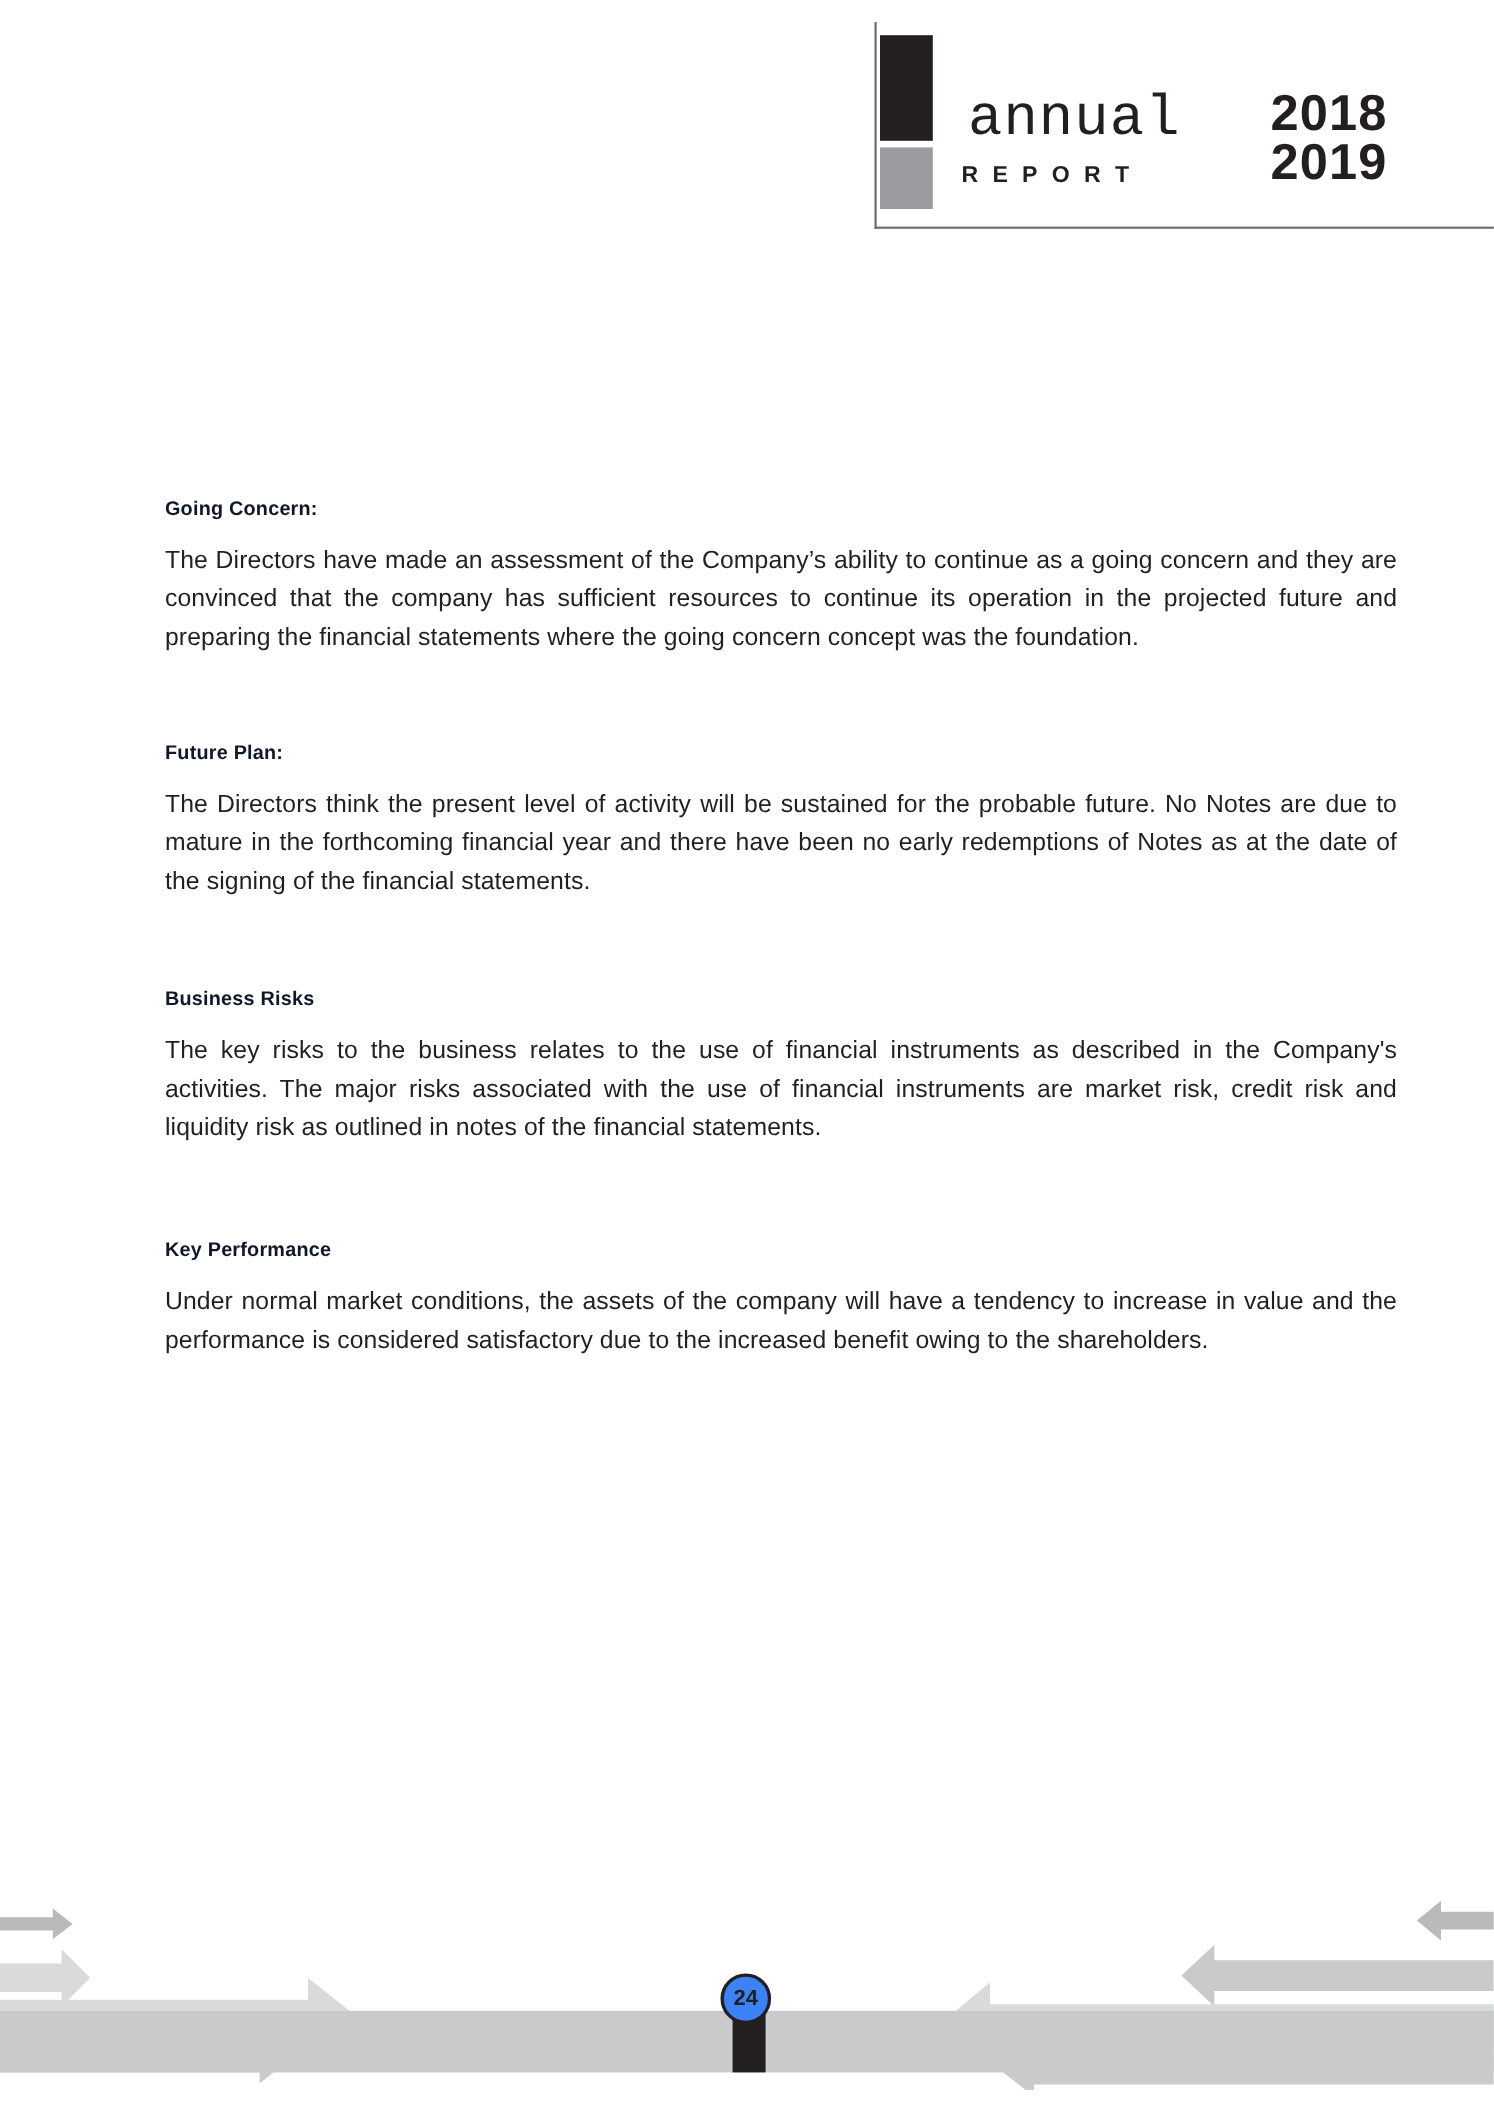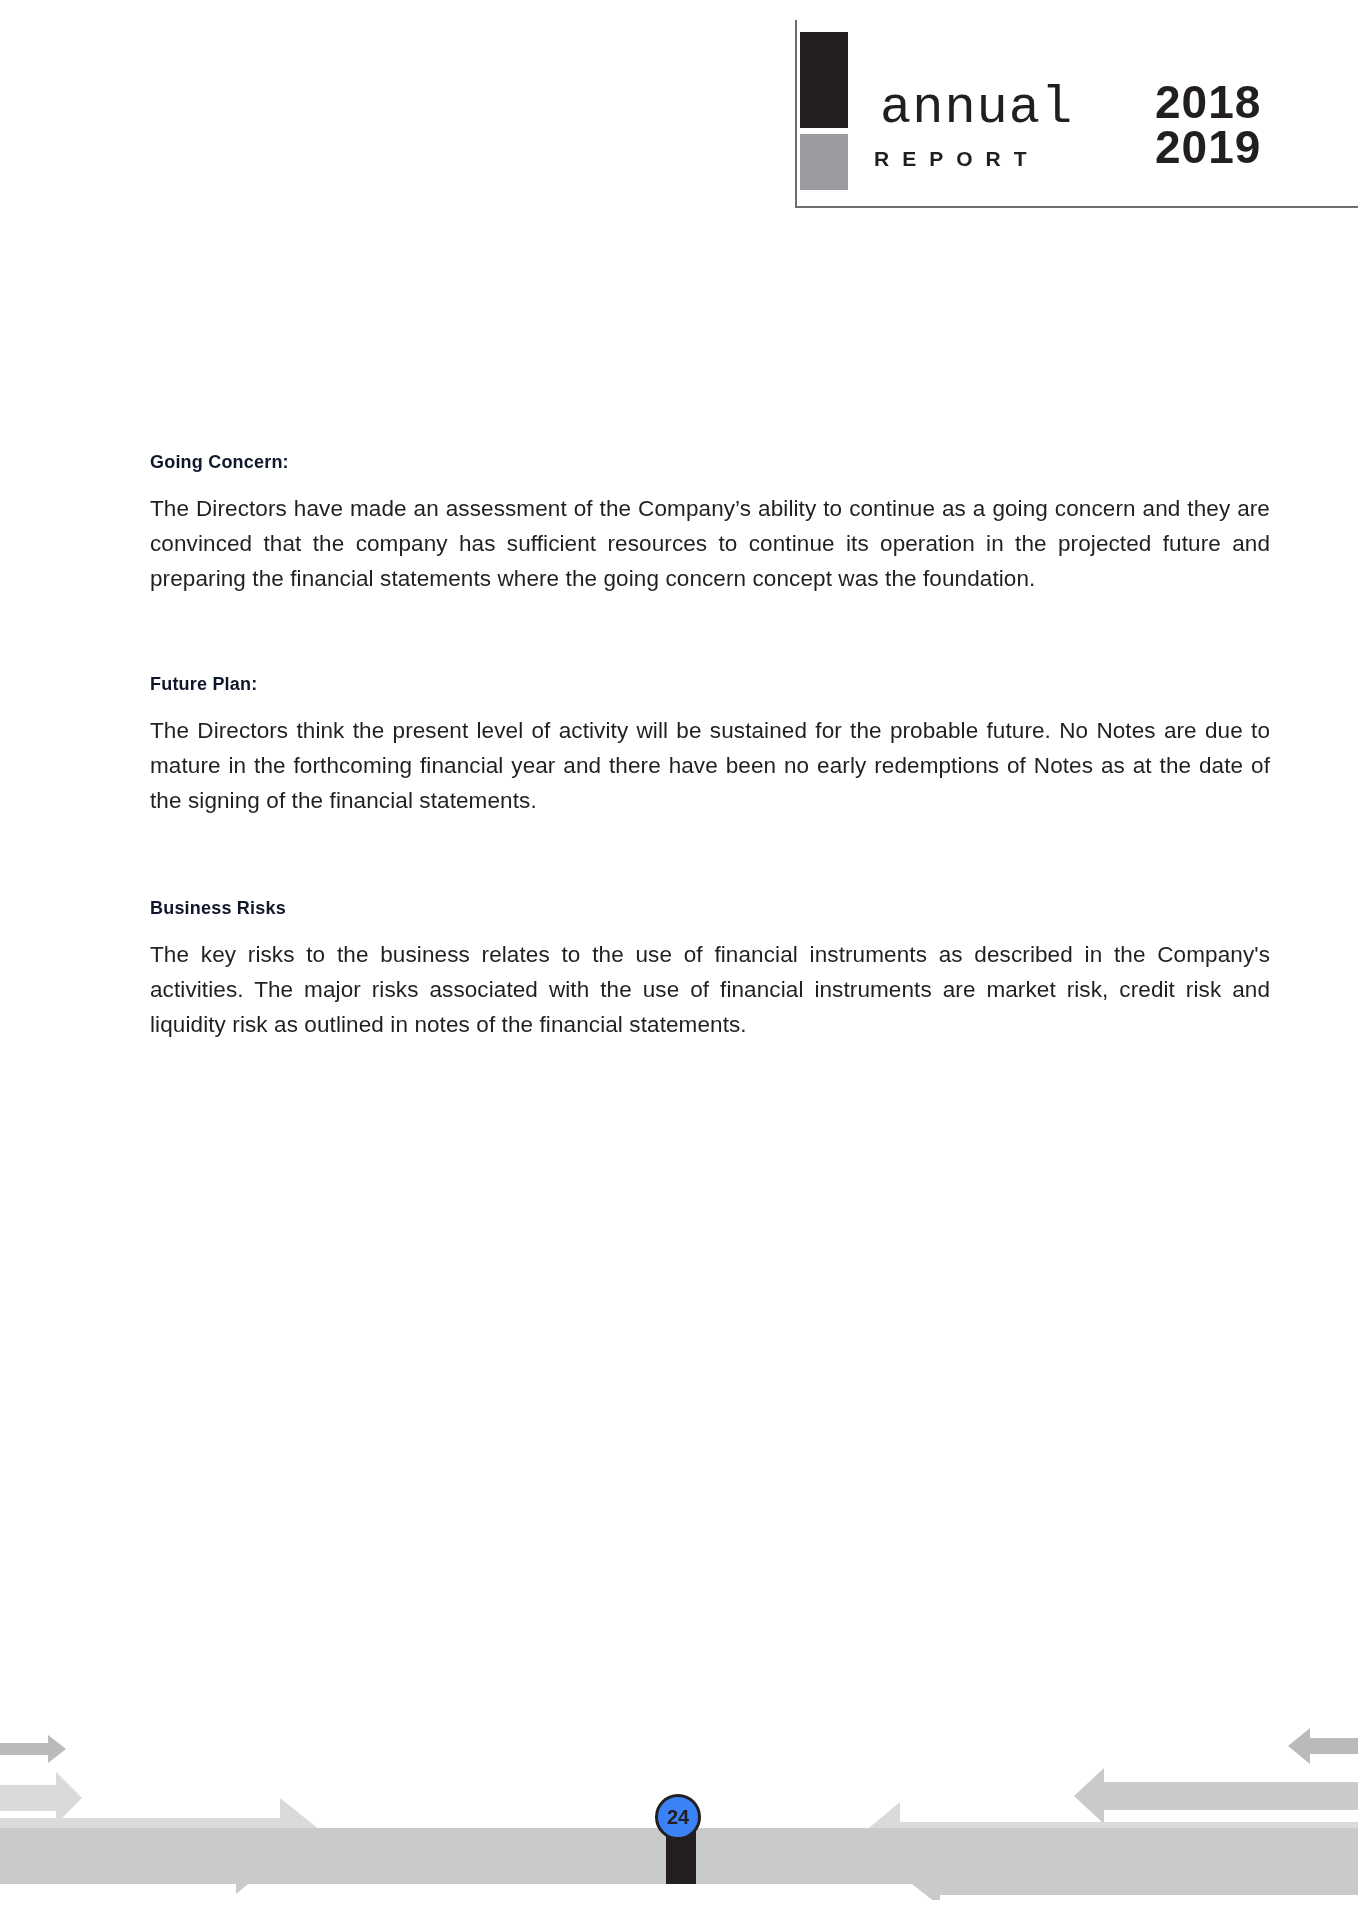--- a/index.html
+++ b/index.html
@@ -192,20 +192,22 @@
   <div class="gap-2"></div>
 
   <div class="section">
     <h2 class="sec-heading">Business Risks</h2>
     <p class="sec-body">The key risks to the business relates to the use of financial instruments as described in the Company's activities. The major risks associated with the use of financial instruments are market risk, credit risk and liquidity risk as outlined in notes of  the financial statements.</p>
   </div>
 
   <div class="gap-3"></div>
 
   <div class="section">
+    <h2 class="sec-heading">Key Performance</h2>
+    <p class="sec-body">Under normal market conditions, the assets of the company will have a tendency to increase in value and the performance is considered satisfactory due to the increased benefit owing to the shareholders.</p>
   </div>
 
 </div>
 
 <svg class="footer" width="1358" height="270" viewBox="0 0 1358 270" style="top:1630px;">
 
   <g fill="#d9dadc">
     <polygon points="0,113 48,113 48,105 66,119 48,133 48,125 0,125" fill="#b9babc"></polygon>
     <polygon points="0,155 56,155 56,142 82,168 56,194 56,181 0,181" fill="#d9dadc"></polygon>
     <polygon points="0,188 280,188 280,168 330,208 280,248 280,228 0,228" fill="#d9dadc"></polygon>

